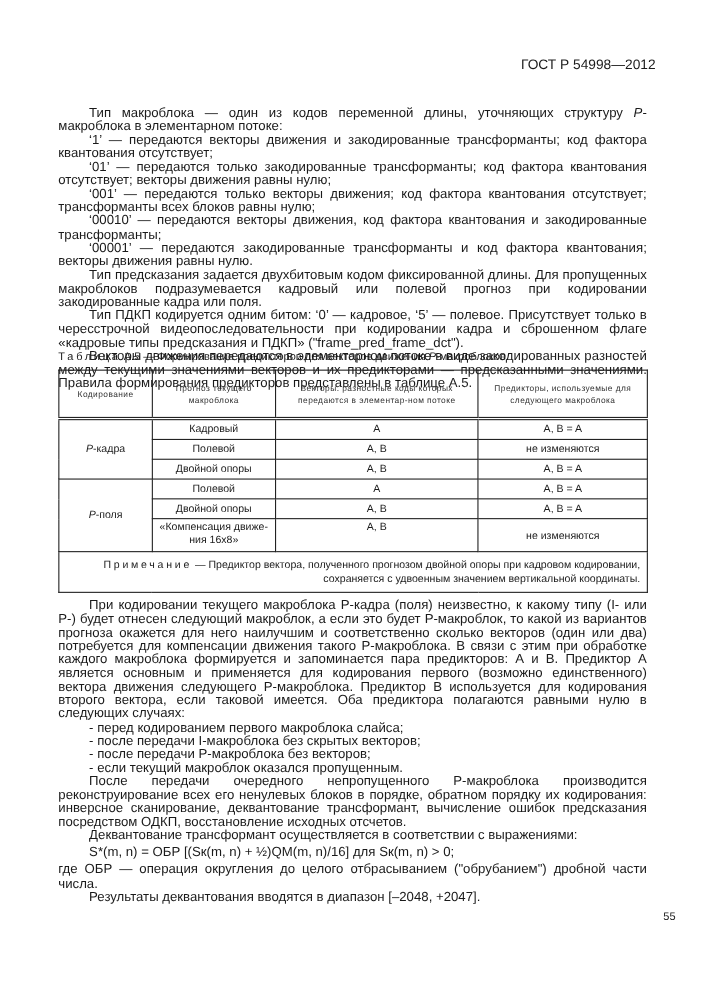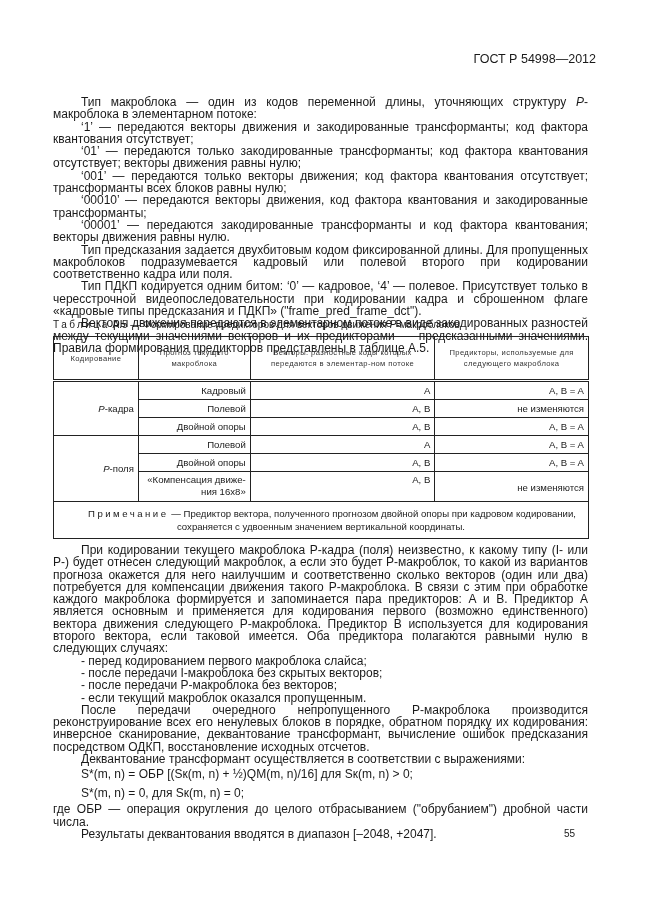--- a/index.html
+++ b/index.html
@@ -12,44 +12,44 @@
     .ind { text-indent: 28px; }
     .list-item { margin: 0; padding-left: 28px; }
     i { font-style: italic; }
     .caption { position: absolute; left: 53px; top: 319px; font-size: 10px; }
     .caption .sp { letter-spacing: 2.5px; }
     table.tbl { position: absolute; left: 53px; top: 336px; width: 536px; border-collapse: collapse;
                 font-size: 9.6px; padding-left: 24px; }
     table.tbl td, table.tbl th { border: 1px solid #222; text-align: center; vertical-align: middle; padding: 0 4px; }
     table.tbl th { font-weight: normal; font-size: 7.6px; letter-spacing: 0.4px; line-height: 11px; color: #333; height: 42px; }
     table.tbl tr.hdr th { border-bottom: 3px double #222; }
-    table.tbl td { height: 17px; text-align: right; }
+    table.tbl td { height: 17px; }
     table.tbl td.tall { height: 27px; vertical-align: top; padding-top: 2px; line-height: 12px; }
-    table.tbl td.note { text-align: center; padding: 5px 6px 5px 6px; line-height: 13px; height: auto; }
+    table.tbl td.note { text-align: right; padding: 5px 6px 5px 6px; line-height: 13px; height: auto; }
     .note .sp { letter-spacing: 2.5px; }
     .note .ni { padding-left: 22px; }
     .formula { margin: 0; padding-left: 28px; line-height: 19px; }
-    .pagenum { position: absolute; left: 564px; top: 828px; font-size: 10px; }
+    .pagenum { position: absolute; left: 603px; top: 828px; font-size: 10px; }
   </style>
 </head>
 <body>
 
 <div class="page">
 
   <div class="header">ГОСТ Р 54998—2012</div>
 
   <div class="body-text" style="top:96px;">
     <p class="p ind"><span>Тип макроблока — один из кодов переменной длины, уточняющих структуру </span><i>P</i><span>-макроблока  в элементарном потоке:</span></p>
     <p class="p ind">‘1’ — передаются векторы движения и закодированные трансформанты; код фактора квантования отсутствует;</p>
     <p class="p ind">‘01’ — передаются только  закодированные трансформанты; код фактора квантования отсутствует; векторы движения равны нулю;</p>
     <p class="p ind">‘001’ — передаются только векторы движения; код фактора квантования отсутствует; трансформанты всех блоков равны нулю;</p>
     <p class="p ind">‘00010’ — передаются векторы движения, код фактора квантования и закодированные трансформанты;</p>
     <p class="p ind">‘00001’ — передаются закодированные трансформанты и код фактора квантования; векторы движения равны нулю.</p>
-    <p class="p ind">Тип предсказания задается двухбитовым кодом фиксированной длины. Для пропущенных макроблоков подразумевается кадровый или полевой второго при кодировании соответственно кадра или поля.</p>
-    <p class="p ind">Тип ПДКП кодируется одним битом: ‘0’ — кадровое, ‘4’ — полевое. Присутствует только в чересстрочной видеопоследовательности при кодировании кадра и сброшенном флаге «кадровые типы предсказания и ПДКП» ("frame_pred_frame_dct").</p>
+    <p class="p ind">Тип предсказания задается двухбитовым кодом фиксированной длины. Для пропущенных макроблоков подразумевается кадровый или полевой прогноз при кодировании закодированные кадра или поля.</p>
+    <p class="p ind">Тип ПДКП кодируется одним битом: ‘0’ — кадровое, ‘5’ — полевое. Присутствует только в чересстрочной видеопоследовательности при кодировании кадра и сброшенном флаге «кадровые типы предсказания и ПДКП» ("frame_pred_frame_dct").</p>
     <p class="p ind">Векторы движения передаются в элементарном потоке в виде закодированных разностей между текущими значениями векторов и их предикторами — предсказанными значениями. Правила формирования предикторов представлены в таблице А.5.</p>
   </div>
 
   <div class="caption"><span class="sp">Таблица</span><span> А.5 — Формирование предикторов для векторов движения </span><i>P</i><span>-макроблоков</span></div>
 
   <table class="tbl">
     <colgroup>
       <col style="width:85px">
         <col style="width:112px">
         <col style="width:185px">
@@ -102,19 +102,18 @@
 
   <div class="body-text" style="top:544px;">
     <p class="p ind">При кодировании текущего макроблока P-кадра (поля) неизвестно, к какому типу (I- или P-) будет отнесен следующий макроблок, а если это будет P-макроблок, то какой из вариантов прогноза окажется для него наилучшим и соответственно сколько векторов (один или два) потребуется для компенсации движения такого P-макроблока. В связи с этим при обработке каждого макроблока формируется и запоминается пара предикторов: А и В. Предиктор А является основным и применяется для кодирования первого (возможно единственного) вектора движения следующего P-макроблока. Предиктор В используется для кодирования второго вектора, если таковой имеется. Оба предиктора полагаются равными нулю в следующих случаях:</p>
     <p class="list-item">- перед кодированием первого макроблока слайса;</p>
     <p class="list-item">- после передачи I-макроблока без скрытых векторов;</p>
     <p class="list-item">- после передачи P-макроблока без векторов;</p>
     <p class="list-item">- если текущий макроблок оказался пропущенным.</p>
     <p class="p ind">После передачи очередного непропущенного P-макроблока производится реконструирование всех его ненулевых блоков в порядке, обратном порядку их кодирования: инверсное сканирование, деквантование трансформант, вычисление ошибок предсказания посредством ОДКП, восстановление исходных отсчетов.</p>
     <p class="p ind">Деквантование трансформант осуществляется в соответствии с выражениями:</p>
     <p class="formula">S*(m, n) = ОБР [(Sк(m, n) + ½)QM(m, n)/16]  для Sк(m, n) &gt; 0;</p>
-    <p class="formula">S*(m, n) = 0, для Sк(m, n) = 0;</p>
     <p class="p">где ОБР — операция округления до целого отбрасыванием ("обрубанием") дробной части числа.</p>
     <p class="p ind">Результаты деквантования вводятся в диапазон [–2048, +2047].</p>
   </div>
 
   <div class="pagenum">55</div>
 </div>
 
 </body></html>

